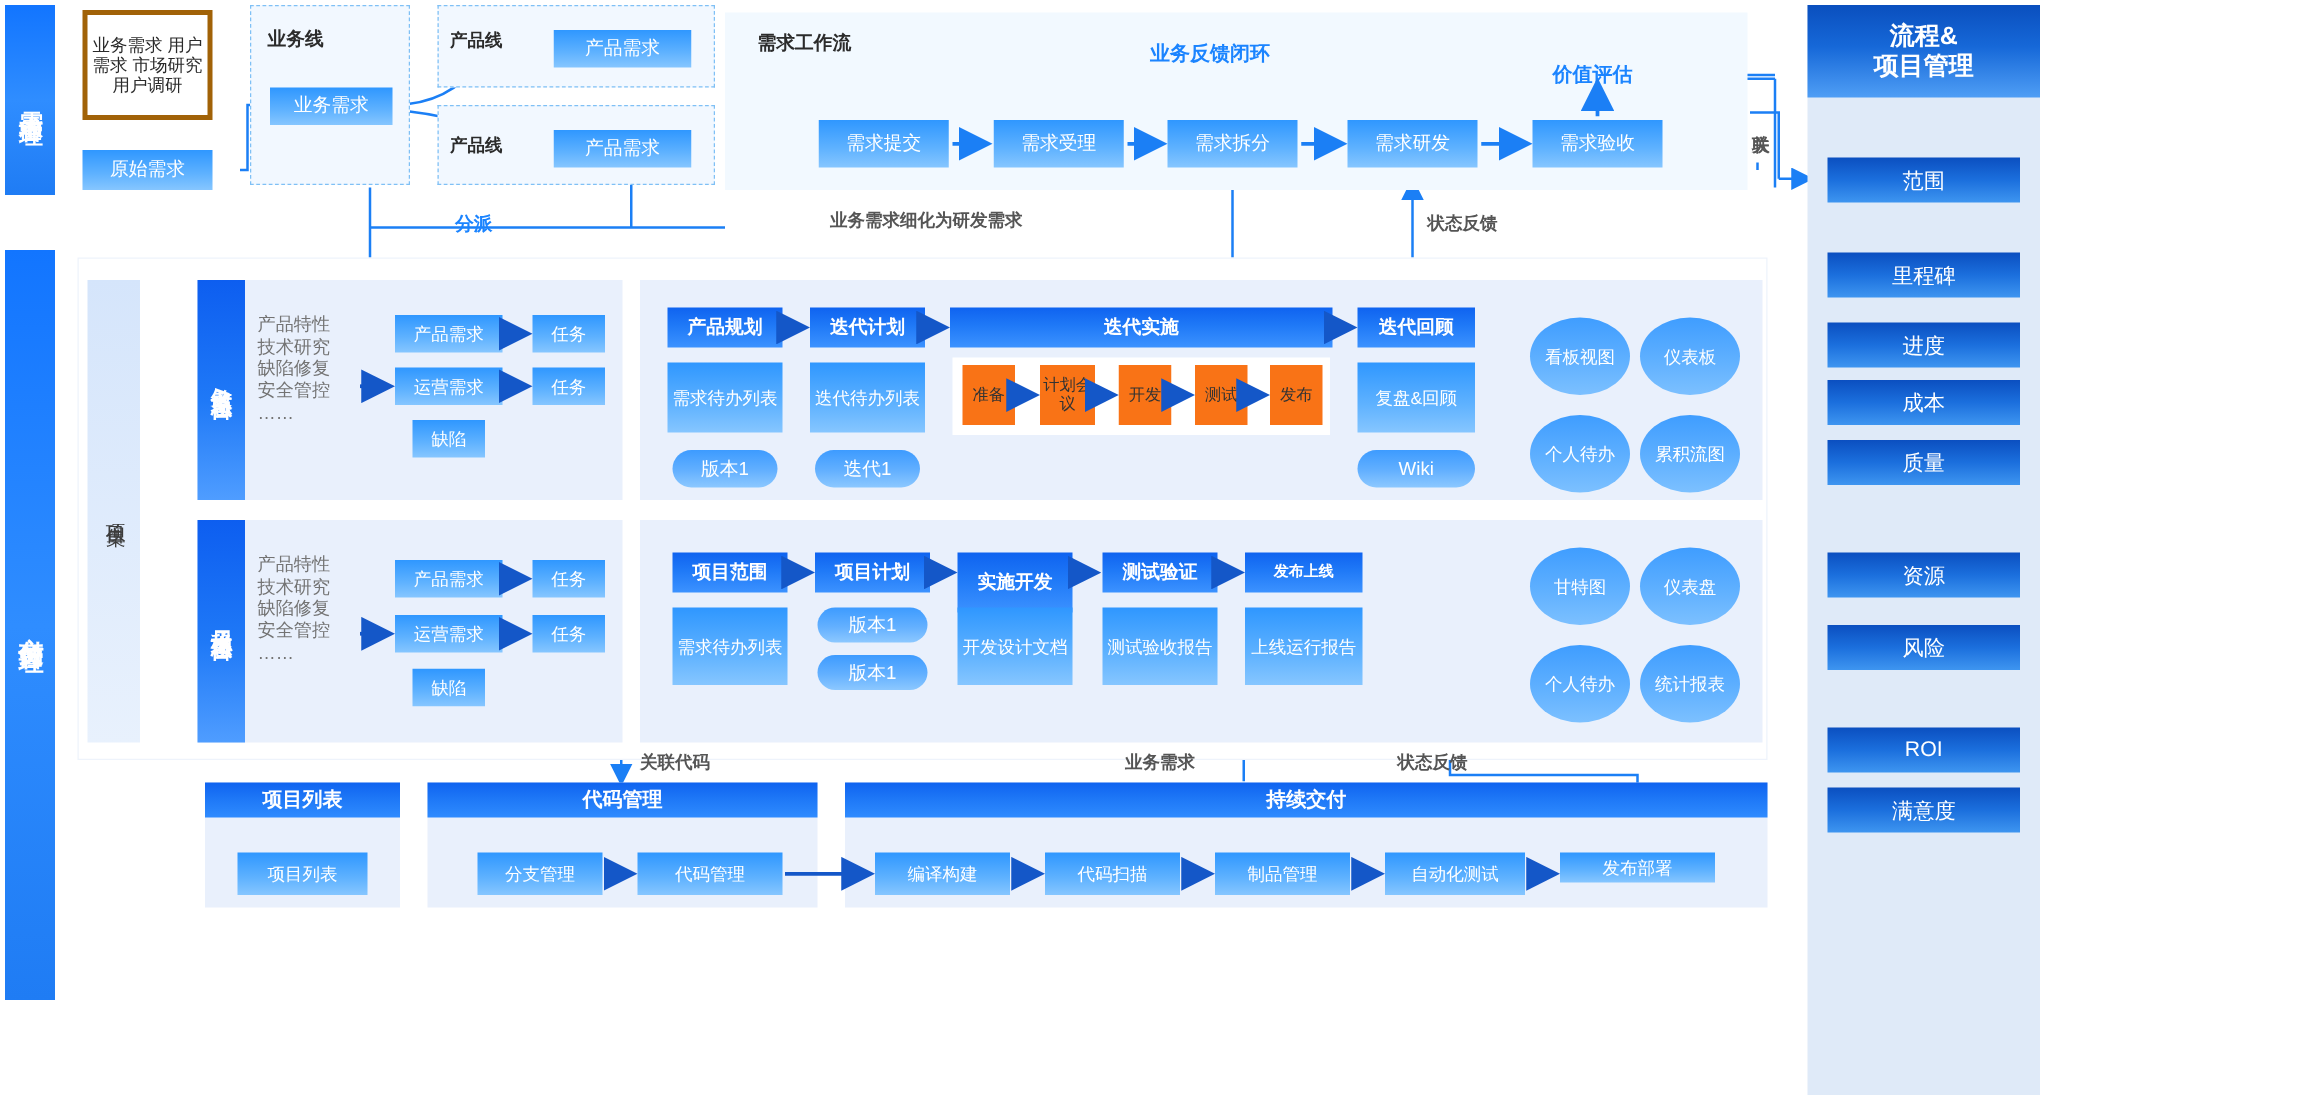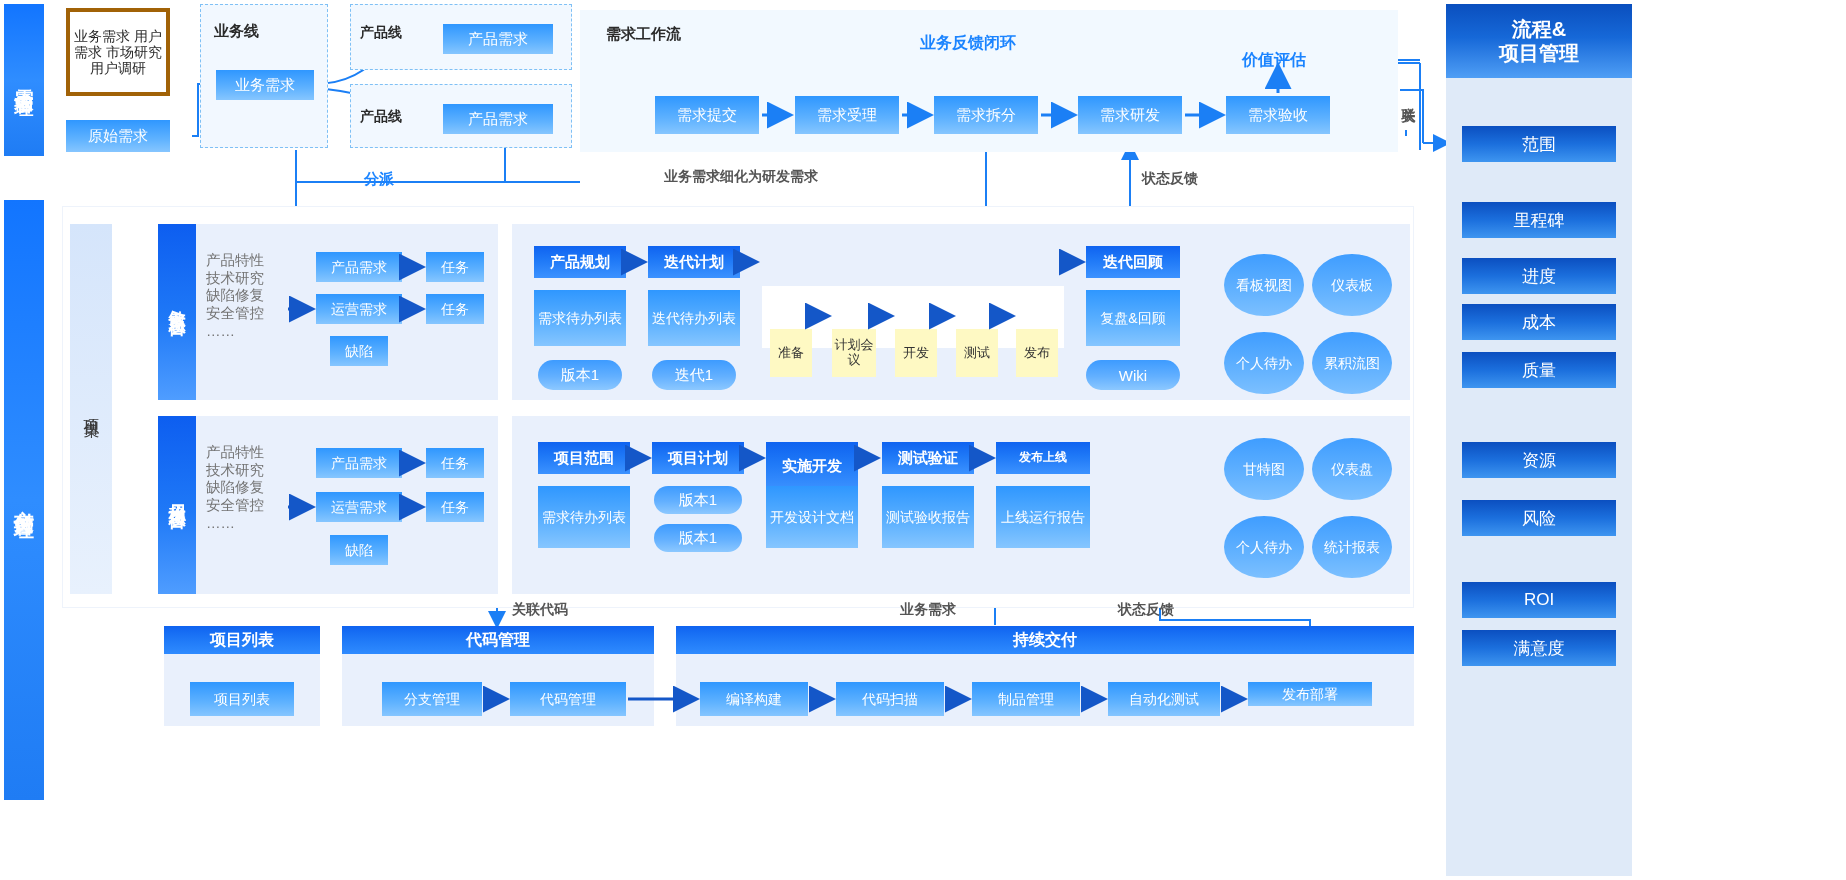--- a/index.html
+++ b/index.html
@@ -34,21 +34,21 @@
     position:absolute; display:flex; align-items:center; justify-content:center;
     text-align:center; color:#fff; line-height:1.15;
     background:linear-gradient(180deg,#2f97ff 0%,#5fb2ff 60%,#86c6ff 100%);
     font-size:15px;
   }
   .node.solid{
     background:linear-gradient(180deg,#0f63f0 0%,#1f79f7 45%,#3c92ff 100%);
     font-weight:bold;
   }
   .node.pale{
-    background:#fef9c3; color:#333; font-weight:normal;margin-top:37px;
+    background:#f97316; color:#333; font-weight:normal;
   }
   .node.white{
     background:#fff; color:#2a2a2a; border:4px solid #a16207;
   }
   .pill{
     position:absolute; display:flex; align-items:center; justify-content:center;
     border-radius:999px; color:#fff; font-size:15px; text-align:center;
     background:linear-gradient(180deg,#3d9bff 0%,#63b0ff 55%,#8cc8ff 100%);
   }
   .ellipse{
@@ -235,20 +235,21 @@
       <path d="M404,267 L420,267" marker-end="url(#ahd)"></path>
       <path d="M404,309 L420,309" marker-end="url(#ahd)"></path>
       <path d="M288,309 L310,309" marker-end="url(#ahd)"></path>
     </g>
   </svg>
 
   <div class="panel-soft" style="left:512px; top:224px; width:898px; height:176px; background:#e9f0fc;"></div>
 
   <div class="node solid" style="left:534px; top:246px; width:92px; height:32px; font-size:15px;">产品规划</div>
   <div class="node solid" style="left:648px; top:246px; width:92px; height:32px; font-size:15px;">迭代计划</div>
+  <div class="node solid" style="left:760px; top:246px; width:306px; height:32px; font-size:15px;">迭代实施</div>
   <div class="node solid" style="left:1086px; top:246px; width:94px; height:32px; font-size:15px;">迭代回顾</div>
 
   <div class="node" style="left:534px; top:290px; width:92px; height:56px; font-size:14px;">需求待办列表</div>
   <div class="node" style="left:648px; top:290px; width:92px; height:56px; font-size:14px;">迭代待办列表</div>
 
   <div class="panel-light" style="left:762px; top:286px; width:302px; height:62px; background:#fff;"></div>
   <div class="node pale" style="left:770px; top:292px; width:42px; height:48px; font-size:13px;">准备</div>
   <div class="node pale" style="left:832px; top:292px; width:44px; height:48px; font-size:13px;">计划会议</div>
   <div class="node pale" style="left:895px; top:292px; width:42px; height:48px; font-size:13px;">开发</div>
   <div class="node pale" style="left:956px; top:292px; width:42px; height:48px; font-size:13px;">测试</div>

